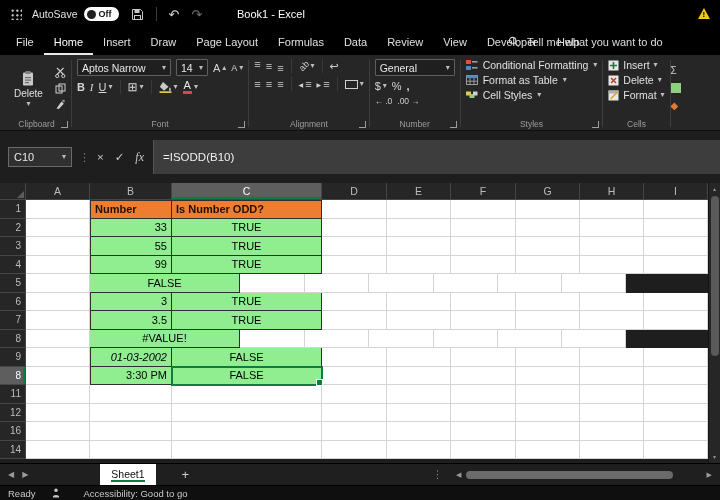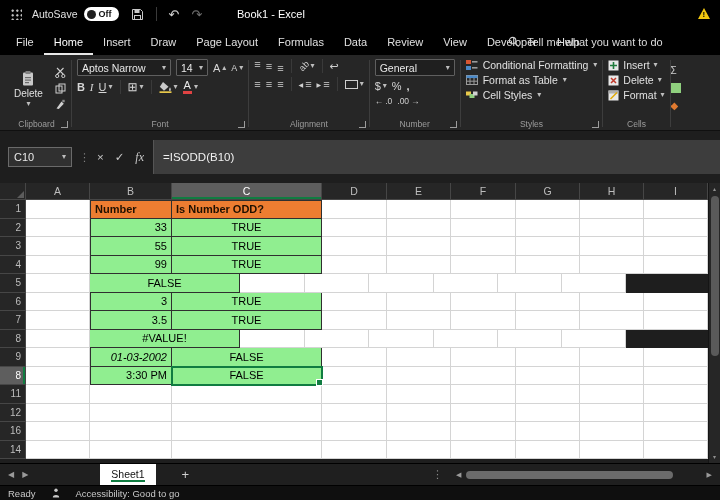--- a/index.html
+++ b/index.html
@@ -104,21 +104,21 @@
   .stab { background:#fff; display:flex; align-items:center; padding:0 11px; margin-left:64px; }
   .stab span { font-size:10.5px; color:#111; border-bottom:2px solid var(--sel); padding-bottom:0px; }
   .addsheet { display:flex; align-items:center; color:#cfcfcf; font-size:13px; padding:0 12px; margin-left:14px; }
   .splitter { position:absolute; left:432px; top:4px; color:#8a8a8a; font-size:11px; }
   .hscroll { position:absolute; right:8px; top:5px; width:256px; height:12px; display:flex; align-items:center; gap:5px; }
   .hscroll .arr { font-size:7px; color:#9a9a9a; }
   .htrack { flex:1; height:9px; display:flex; align-items:center; }
   .hthumb { width:88%; height:8px; background:#6b6b6b; border-radius:4px; }
   
   .statusbar { height:15px; flex:0 0 15px; background:#0f0f0f; border-top:1px solid #000; display:flex; align-items:center; color:#c9c9c9; font-size:9.5px; padding:0 8px; gap:16px; }
-  .acc { display:flex; align-items:center; gap:14px; }
+  .acc { display:flex; align-items:center; gap:22px; }
   svg { display:block; }
 </style>
 </head>
 <body>
 
 <div class="app">
 
   <div class="titlebar">
     <span class="grid9"></span>
     <span class="as-label">AutoSave</span>

